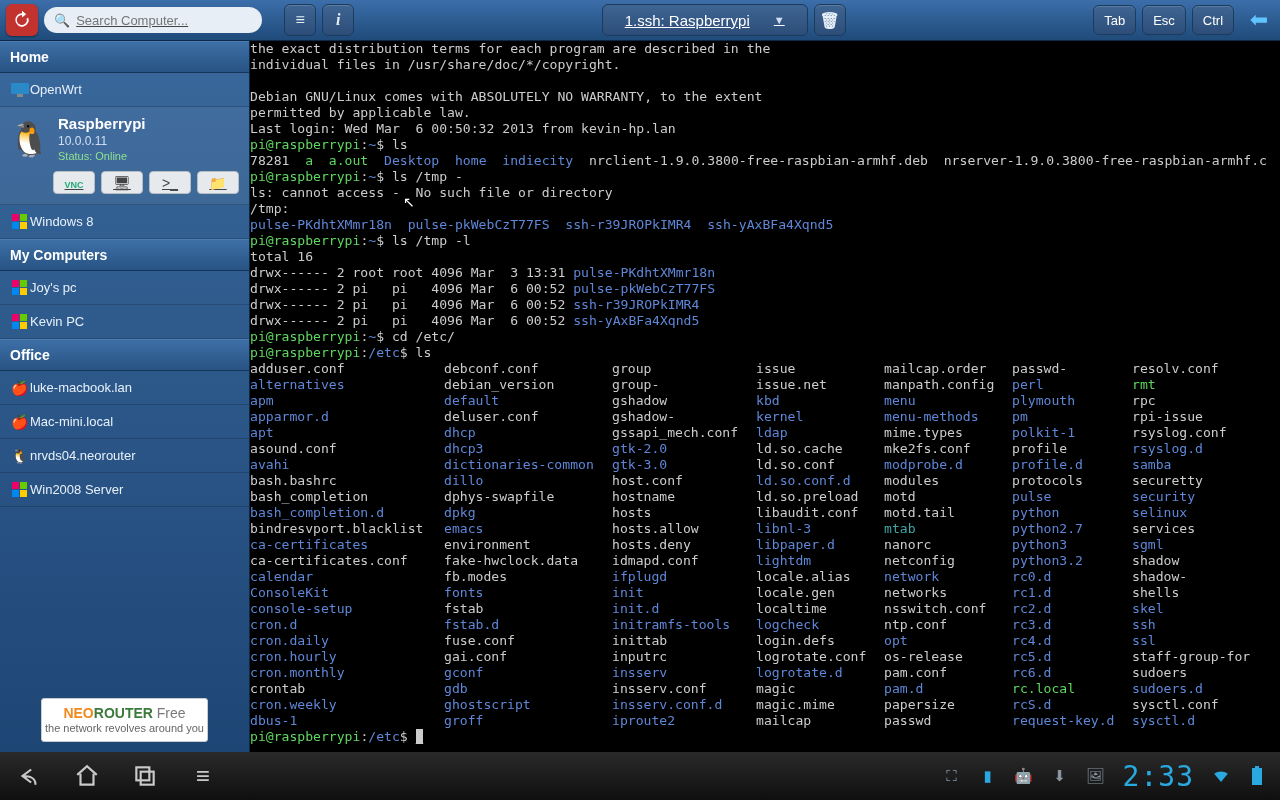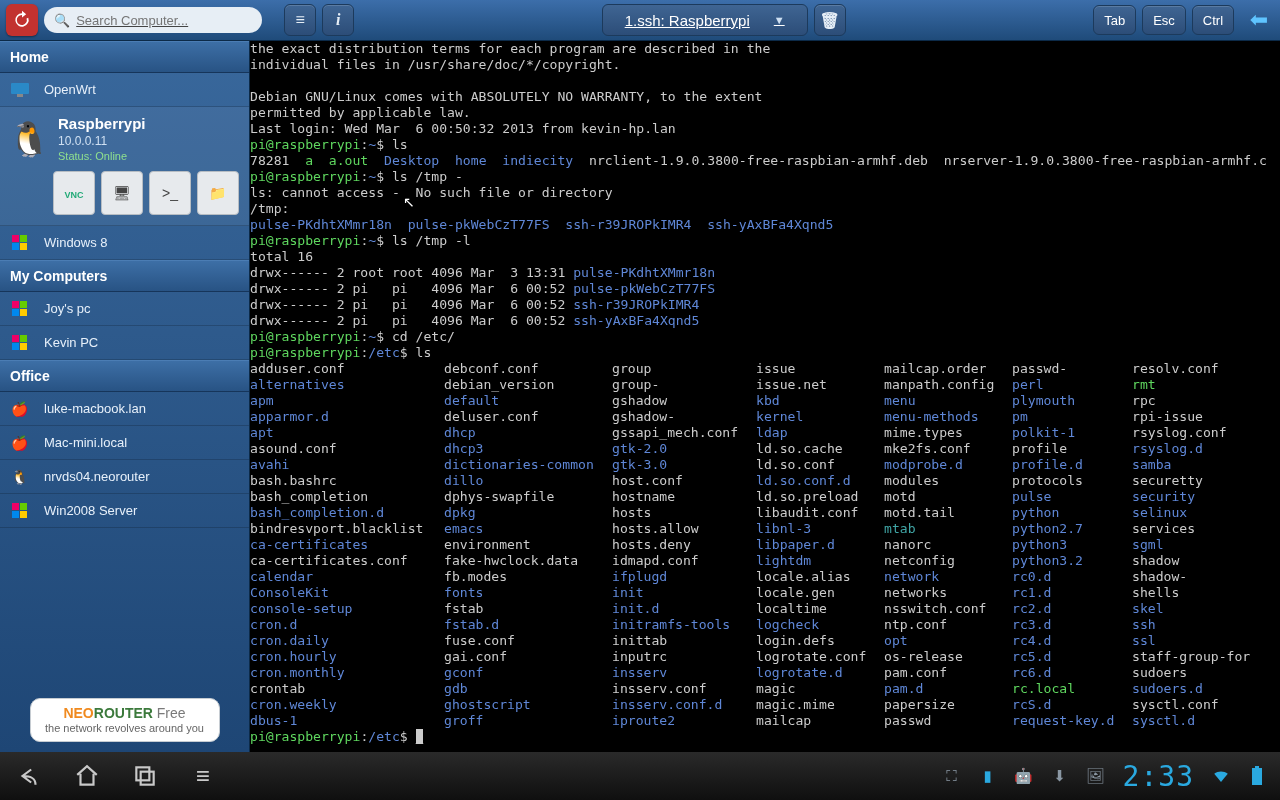--- a/index.html
+++ b/index.html
@@ -12,32 +12,32 @@
 .search-box input { border:none; background:transparent; outline:none; flex:1; font-size:13px; color:#444;text-decoration:underline; }
 .spacer-flex { flex:1; }
 .icon-btn { width:32px; height:32px; background:linear-gradient(#3f6593,#2c4d78); border:1px solid #1c3a5c; border-radius:6px; display:flex; align-items:center; justify-content:center; color:#e6eef6; font-size:16px; font-weight:bold; box-shadow:inset 0 1px 0 rgba(255,255,255,0.15); }
 .session-dd { height:32px; background:linear-gradient(#3f6593,#2c4d78); border:1px solid #1c3a5c; border-radius:6px; display:flex; align-items:center; padding:0 22px; gap:8px; color:#fff; font-size:15px; min-width:206px;text-decoration:underline;}
 .session-dd .arrow { margin-left:auto; font-size:11px; color:#cfe0f2; }
 .key-btn { height:30px; padding:0 10px; background:linear-gradient(#3f6593,#2c4d78); border:1px solid #1c3a5c; border-radius:6px; color:#fff; font-size:13px; display:flex; align-items:center; box-shadow:inset 0 1px 0 rgba(255,255,255,0.15);}
 .back-arrow-btn { width:30px; height:30px; display:flex; align-items:center; justify-content:center; color:#5fc4ff; font-size:22px; margin-left:4px; }
 .body-row { flex:1; display:flex; min-height:0; }
 .sidebar { width:250px; background:linear-gradient(#39689c,#1e4675); display:flex; flex-direction:column; border-right:1px solid #0c2a48; }
 .side-header { height:32px; background:linear-gradient(#3d6fa6,#285384); color:#fff; font-size:14px; font-weight:bold; display:flex; align-items:center; padding:0 10px; border-top:1px solid #4b7db4; border-bottom:1px solid #16355a; }
-.side-item { height:34px; display:flex; align-items:center; gap:14px; padding:0 10px; color:#e7f0fa; font-size:13px; border-bottom:1px solid rgba(0,0,0,0.18); }
+.side-item { height:34px; display:flex; align-items:center; gap:0; padding:0 10px; color:#e7f0fa; font-size:13px; border-bottom:1px solid rgba(0,0,0,0.18); }
 .side-item .os-icon { width:20px; height:20px; display:flex; align-items:center; justify-content:center; font-size:14px; }
 .side-expanded { background:rgba(255,255,255,0.05); padding:8px 10px 10px 10px; border-bottom:1px solid rgba(0,0,0,0.18);}
 .side-expanded .row1 { display:flex; gap:8px; }
 .side-expanded .tux { width:40px; height:48px; display:flex; align-items:center; justify-content:center; font-size:34px; }
 .side-expanded .name { color:#fff; font-weight:bold; font-size:15px; }
 .side-expanded .ip { color:#cfe0f2; font-size:12px; margin-top:2px;}
 .side-expanded .status { color:#8fe08f; font-size:11px; margin-top:2px;}
 .conn-row { display:flex; gap:6px; margin-top:8px; justify-content:flex-end; }
-.conn-btn { width:42px; height:44px; background:#e7eaed; border:1px solid #b7bdc3; border-radius:4px; display:flex; align-items:center; justify-content:center; font-size:14px; color:#444; }
+.conn-btn { width:42px; height:23px; background:#e7eaed; border:1px solid #b7bdc3; border-radius:4px; display:flex; align-items:center; justify-content:center; font-size:14px; color:#444;text-decoration:underline; }
 .sidebar-footer { margin-top:auto; padding:10px; display:flex; justify-content:center; }
-.ad-box { width:190px; height:44px; background:#fff; border:1px solid #c6ccd2; border-radius:10px; display:flex; flex-direction:column; align-items:center; justify-content:center; font-size:11px; color:#666; line-height:1.2; }
+.ad-box { width:167px; height:44px; background:#fff; border:1px solid #c6ccd2; border-radius:3px; display:flex; flex-direction:column; align-items:center; justify-content:center; font-size:11px; color:#666; line-height:1.2; }
 .ad-box .brand { font-size:14px; }
 .ad-box .brand .neo { color:#f08a1f; font-weight:bold; }
 .ad-box .brand .router { color:#3c7a3c; font-weight:bold; }
 .ad-box .brand .free { color:#7a7a7a; }
 .terminal { flex:1; background:#000; color:#ccc; font-family: 'DejaVu Sans Mono','Menlo','Consolas',monospace; font-size:13.1px; line-height:16px; padding:0 0 0 0; white-space:pre; overflow:hidden; }
 .terminal .green { color:#5fd75f; }
 .terminal .blue { color:#5f87d7; }
 .terminal .cyan { color:#40a6a6; }
 .terminal .prompt { color:#5fd75f;text-align:right; }
 .terminal .path { color:#5f87d7; }

